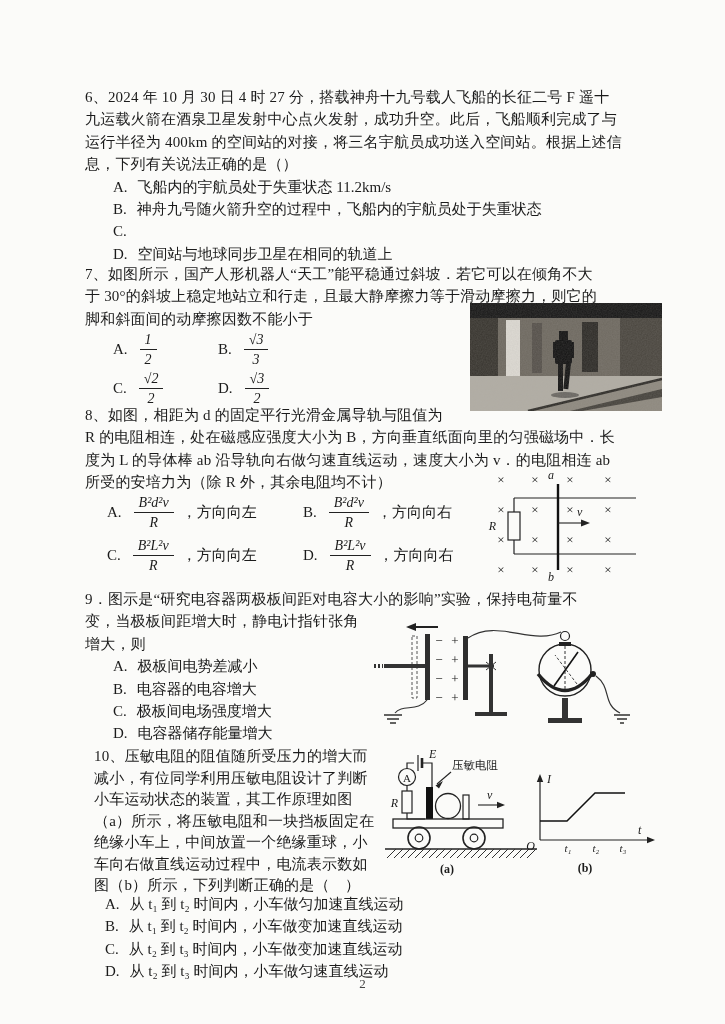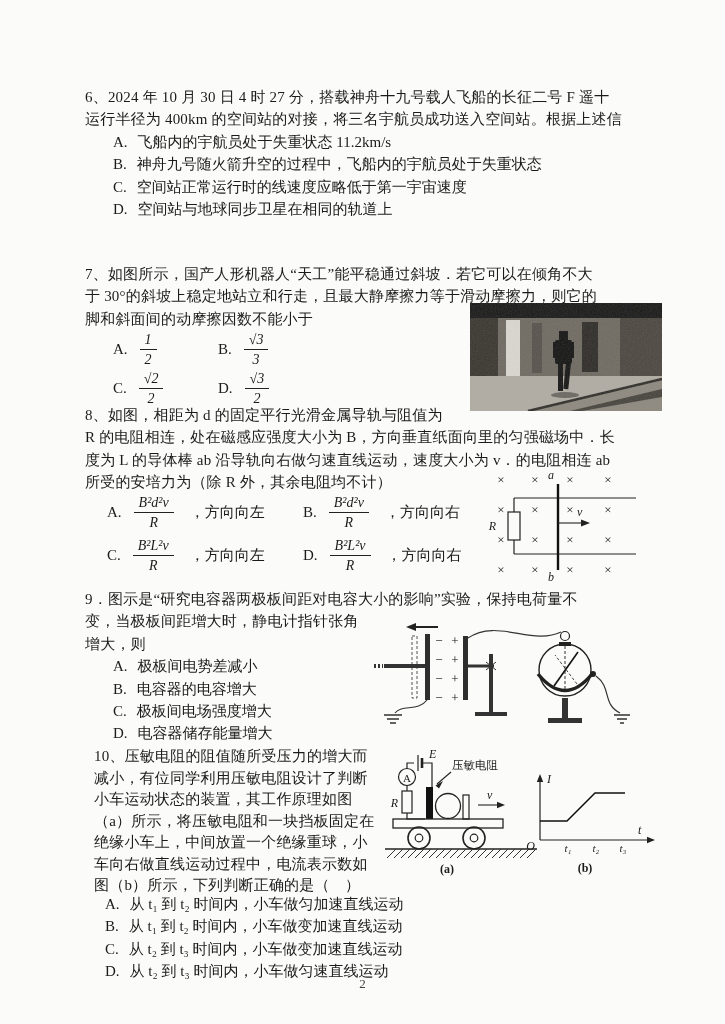--- a/index.html
+++ b/index.html
@@ -13,37 +13,39 @@
   .q10 .tl{line-height:21.5px;}
   .opts{margin-left:28px;}
   .opt{display:flex;font-size:15px;line-height:22.4px;white-space:pre;}
   .ol{margin-right:10px;}
   
   .fopt{position:absolute;display:flex;align-items:center;font-size:15px;}
   .fopt .ol{margin-right:12px;}
   .frac{display:inline-block;text-align:center;font-style:italic;font-size:14px;}
   .frac .num{display:block;padding:0 5px 1px;border-bottom:1.2px solid #222;line-height:17px;}
   .frac .den{display:block;line-height:17px;padding-top:1px;}
-  .suffix{margin-left:16px;}
+  .suffix{margin-left:8px;}
   .fig{position:absolute;}
   svg text{font-family:"Liberation Serif","DejaVu Serif",serif;}
   .pageno{position:absolute;left:0;right:0;top:976px;text-align:center;font-size:13px;color:#444;}
 </style>
 </head>
 <body>
 
 <div class="page">
 
   <div class="blk" style="left:85px;top:86px;width:560px;">
     <div class="tl">6、2024 年 10 月 30 日 4 时 27 分，搭载神舟十九号载人飞船的长征二号 F 遥十</div>
+    <div class="tl">九运载火箭在酒泉卫星发射中心点火发射，成功升空。此后，飞船顺利完成了与</div>
     <div class="tl">运行半径为 400km 的空间站的对接，将三名宇航员成功送入空间站。根据上述信</div>
+    <div class="tl">息，下列有关说法正确的是（）</div>
     <div class="opts">
       <div class="opt"><span class="ol">A.</span><span>飞船内的宇航员处于失重状态 11.2km/s</span></div>
       <div class="opt"><span class="ol">B.</span><span>神舟九号随火箭升空的过程中，飞船内的宇航员处于失重状态</span></div>
-      <div class="opt"><span class="ol">C.</span><span>空间站正常运行时的线速度应略低于第一宇宙速度</span></div>
+      <div class="opt"><span class="ol">C.</span></div>
       <div class="opt"><span class="ol">D.</span><span>空间站与地球同步卫星在相同的轨道上</span></div>
     </div>
   </div>
 
   <div class="blk" style="left:85px;top:263px;width:560px;height:140px;font-family:Liberation Serif, serif;">
     <div class="tl">7、如图所示，国产人形机器人“天工”能平稳通过斜坡．若它可以在倾角不大</div>
     <div class="tl">于 30°的斜坡上稳定地站立和行走，且最大静摩擦力等于滑动摩擦力，则它的</div>
     <div class="tl">脚和斜面间的动摩擦因数不能小于</div>
     <div class="fopt" style="left:28px;top:68px;">
       <span class="ol">A.</span>

